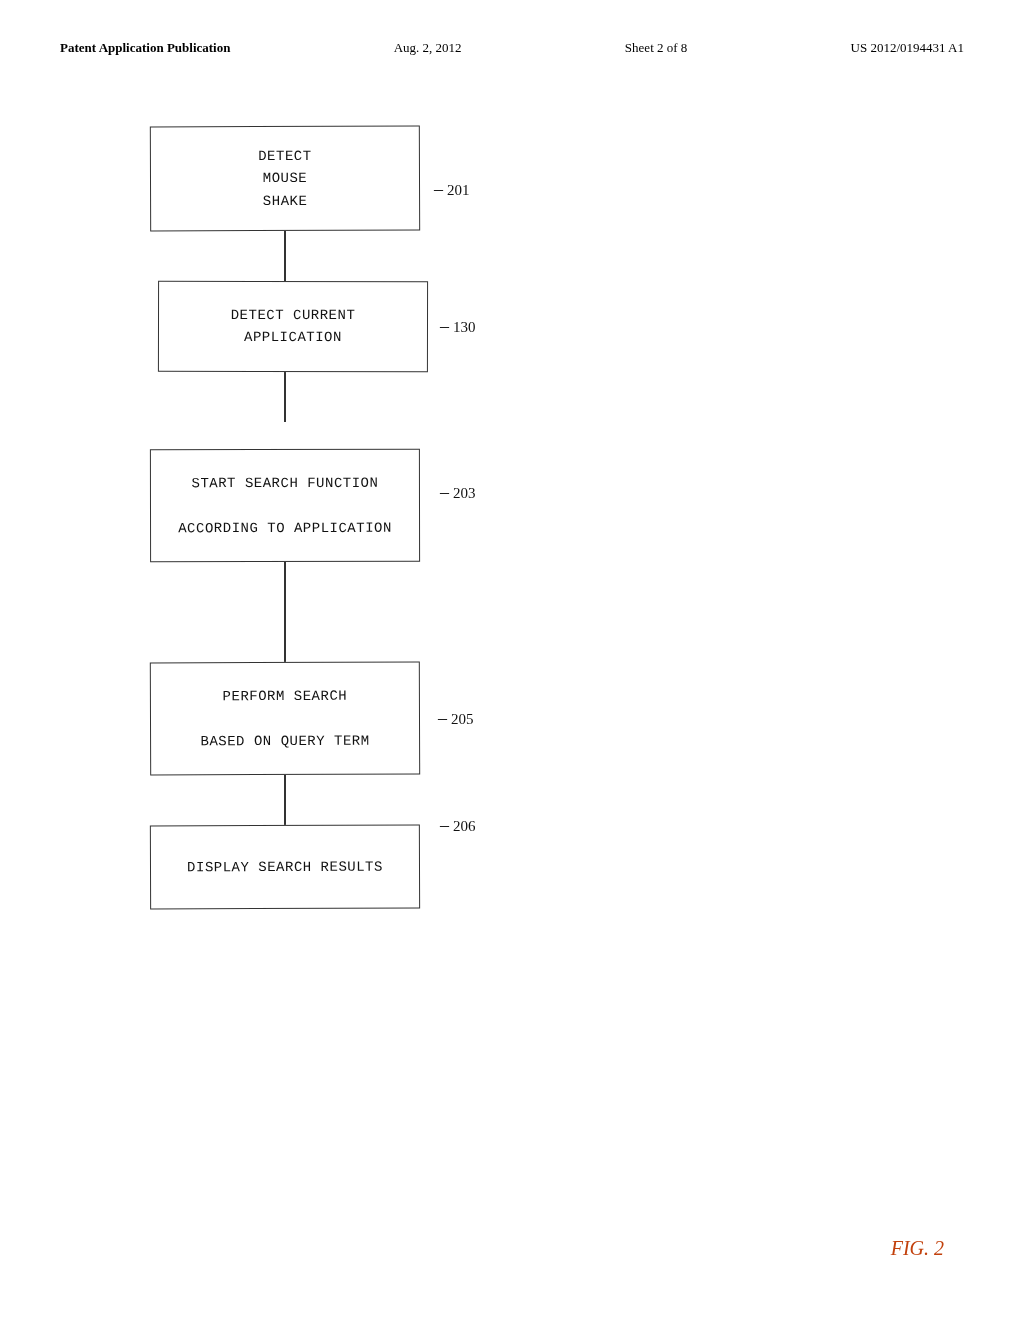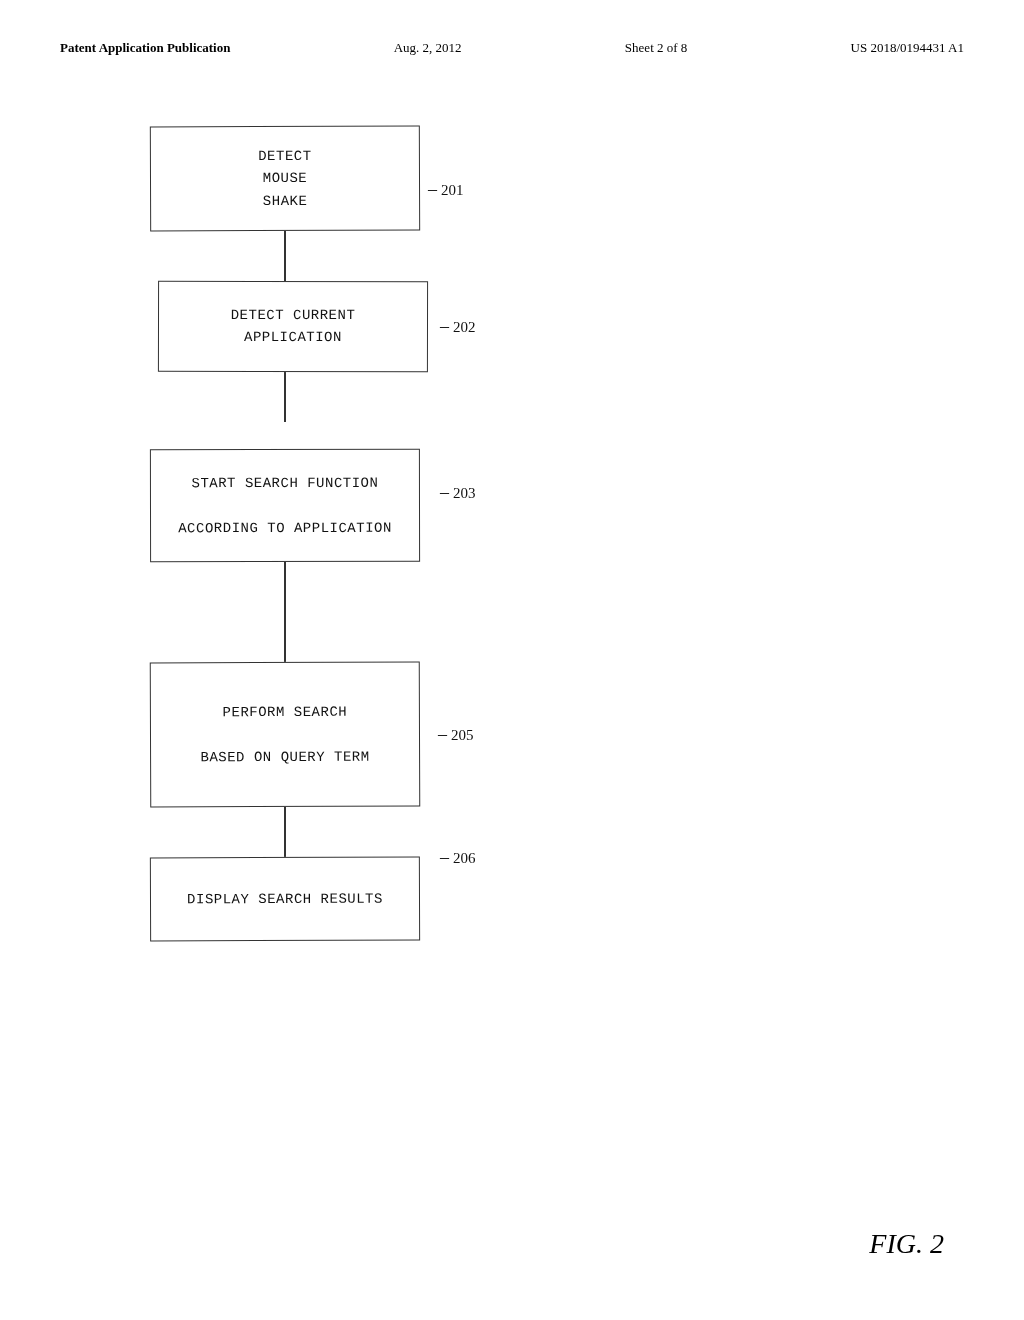--- a/index.html
+++ b/index.html
@@ -99,23 +99,23 @@
       width: 1.5px;
       height: 50px;
       background: #333;
     }
 
     .fig-label {
       position: absolute;
       bottom: 60px;
       right: 80px;
       font-family: 'Times New Roman', serif;
-      font-size: 28px;
+      font-size: 20px;
       font-style: italic;
-      color: #000000;
+      color: #c2410c;
     }
 
     
     .flow-box:nth-child(1) { transform: rotate(-0.2deg); }
     .flow-item:nth-child(3) .flow-box { transform: rotate(0.1deg); }
     .flow-item:nth-child(5) .flow-box { transform: rotate(-0.1deg); }
     .flow-item:nth-child(7) .flow-box { transform: rotate(0.2deg); }
     .flow-item:nth-child(9) .flow-box { transform: rotate(-0.15deg); }
     .flow-item:nth-child(11) .flow-box { transform: rotate(0.1deg); }
 
@@ -128,41 +128,41 @@
   </style>
 </head>
 <body>
 
 <div class="page">
 
   <div class="header">
     <span class="header-left">Patent Application Publication</span>
     <span class="header-center">Aug. 2, 2012</span>
     <span class="header-center">Sheet 2 of 8</span>
-    <span class="header-right">US 2018/0194431 A1</span>
+    <span class="header-right">US 2012/0194431 A1</span>
   </div>
 
   <div class="diagram-area">
 
     <div class="flow-item">
       <div class="flow-box">
         <span class="flow-box-text">DETECT<br>MOUSE<br>SHAKE</span>
       </div>
-      <span class="flow-label" style="left:278px; top:50%;">201</span>
+      <span class="flow-label" style="left:284px; top:50%;">201</span>
     </div>
 
     <div class="flow-connector">
       <div class="connector-line"></div>
     </div>
 
     <div class="flow-item">
       <div class="flow-box" style="padding: 22px 20px; margin-left: 8px;">
         <span class="flow-box-text">DETECT CURRENT<br>APPLICATION</span>
       </div>
-      <span class="flow-label" style="left:290px;">202</span>
+      <span class="flow-label" style="left:290px;">130</span>
     </div>
 
     <div class="flow-connector">
       <div class="connector-line"></div>
     </div>
 
     <div class="flow-item">
       <div class="flow-box" style="padding: 22px 20px; margin-top: 27px;">
         <span class="flow-box-text">START SEARCH FUNCTION<br><br>ACCORDING TO APPLICATION</span>
       </div>
@@ -172,21 +172,21 @@
     <div class="flow-connector">
       <div class="connector-line"></div>
     </div>
 
 
     <div class="flow-connector">
       <div class="connector-line"></div>
     </div>
 
     <div class="flow-item">
-      <div class="flow-box" style="padding: 38px 20px;">
+      <div class="flow-box" style="padding: 22px 20px;">
         <span class="flow-box-text">PERFORM SEARCH<br><br>BASED ON QUERY TERM</span>
       </div>
       <span class="flow-label" style="left:288px;">205</span>
     </div>
 
     <div class="flow-connector">
       <div class="connector-line"></div>
     </div>
 
     <div class="flow-item">

